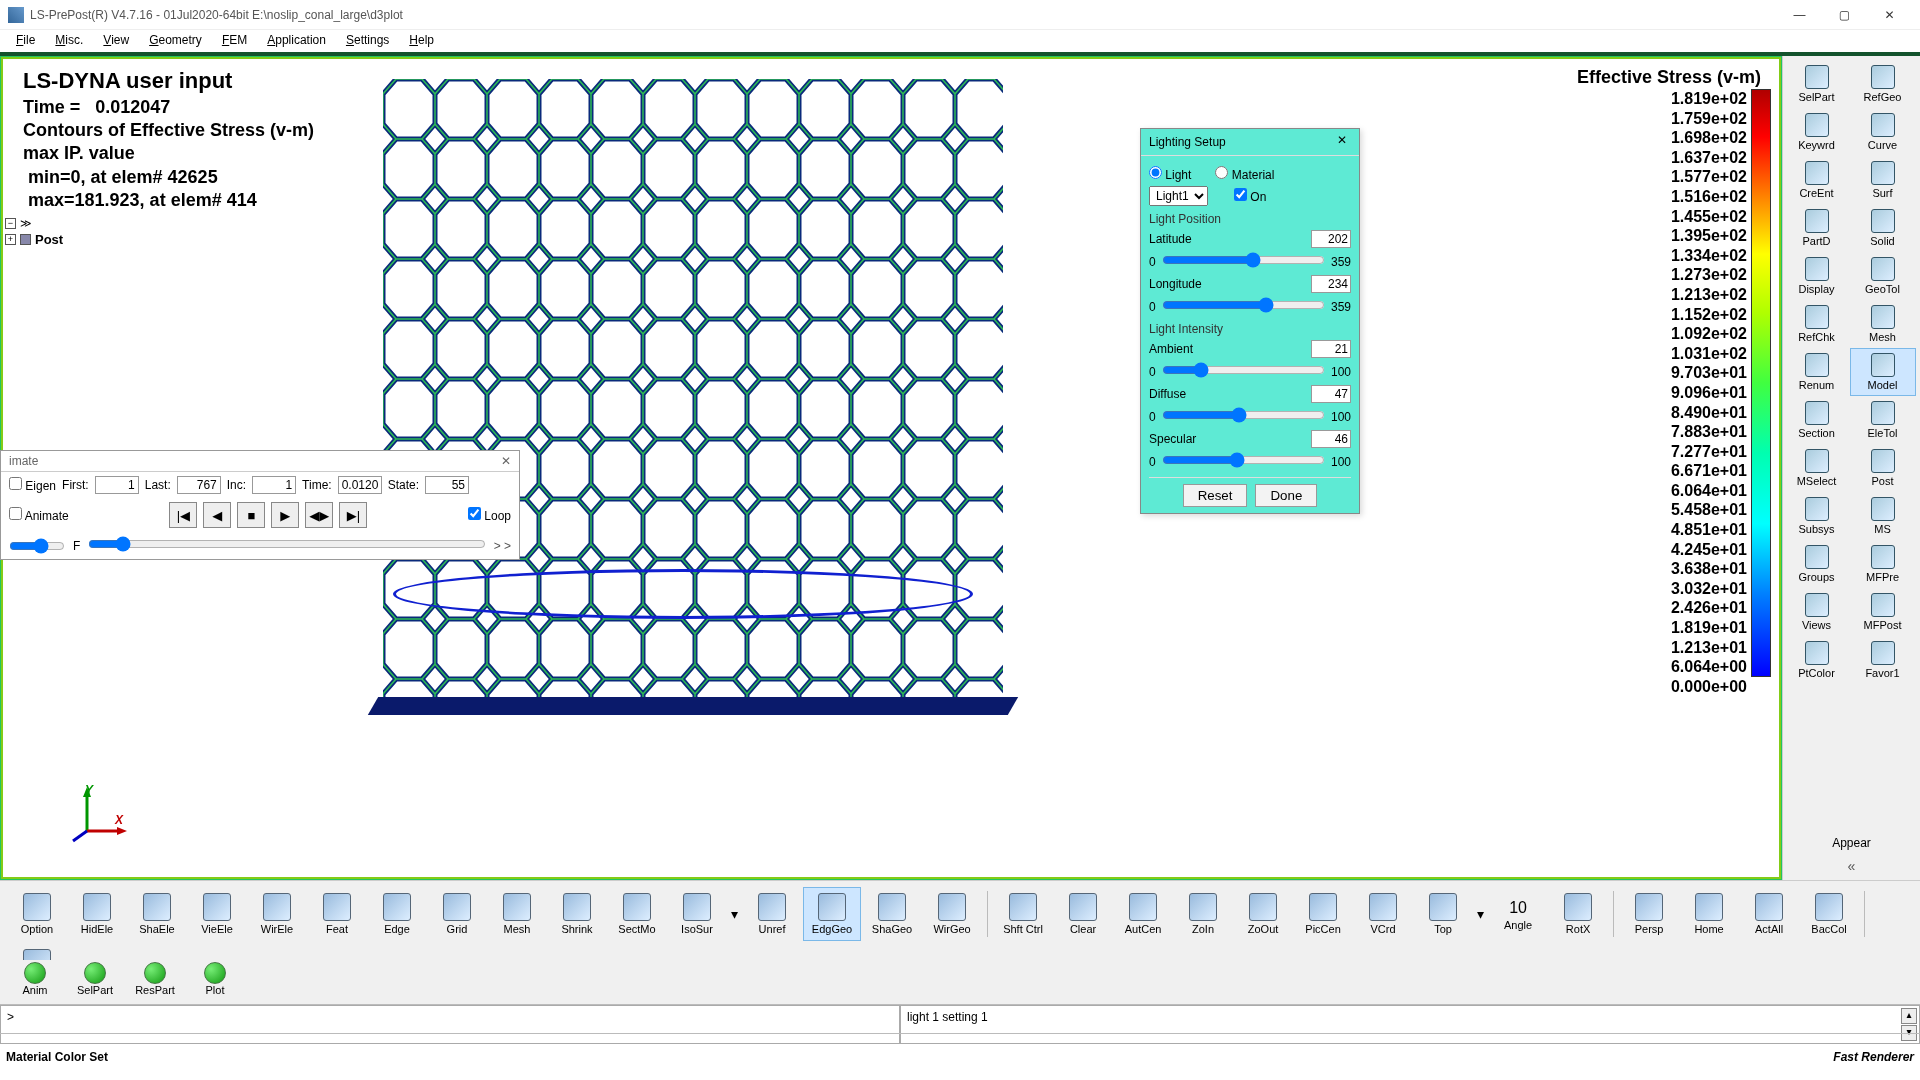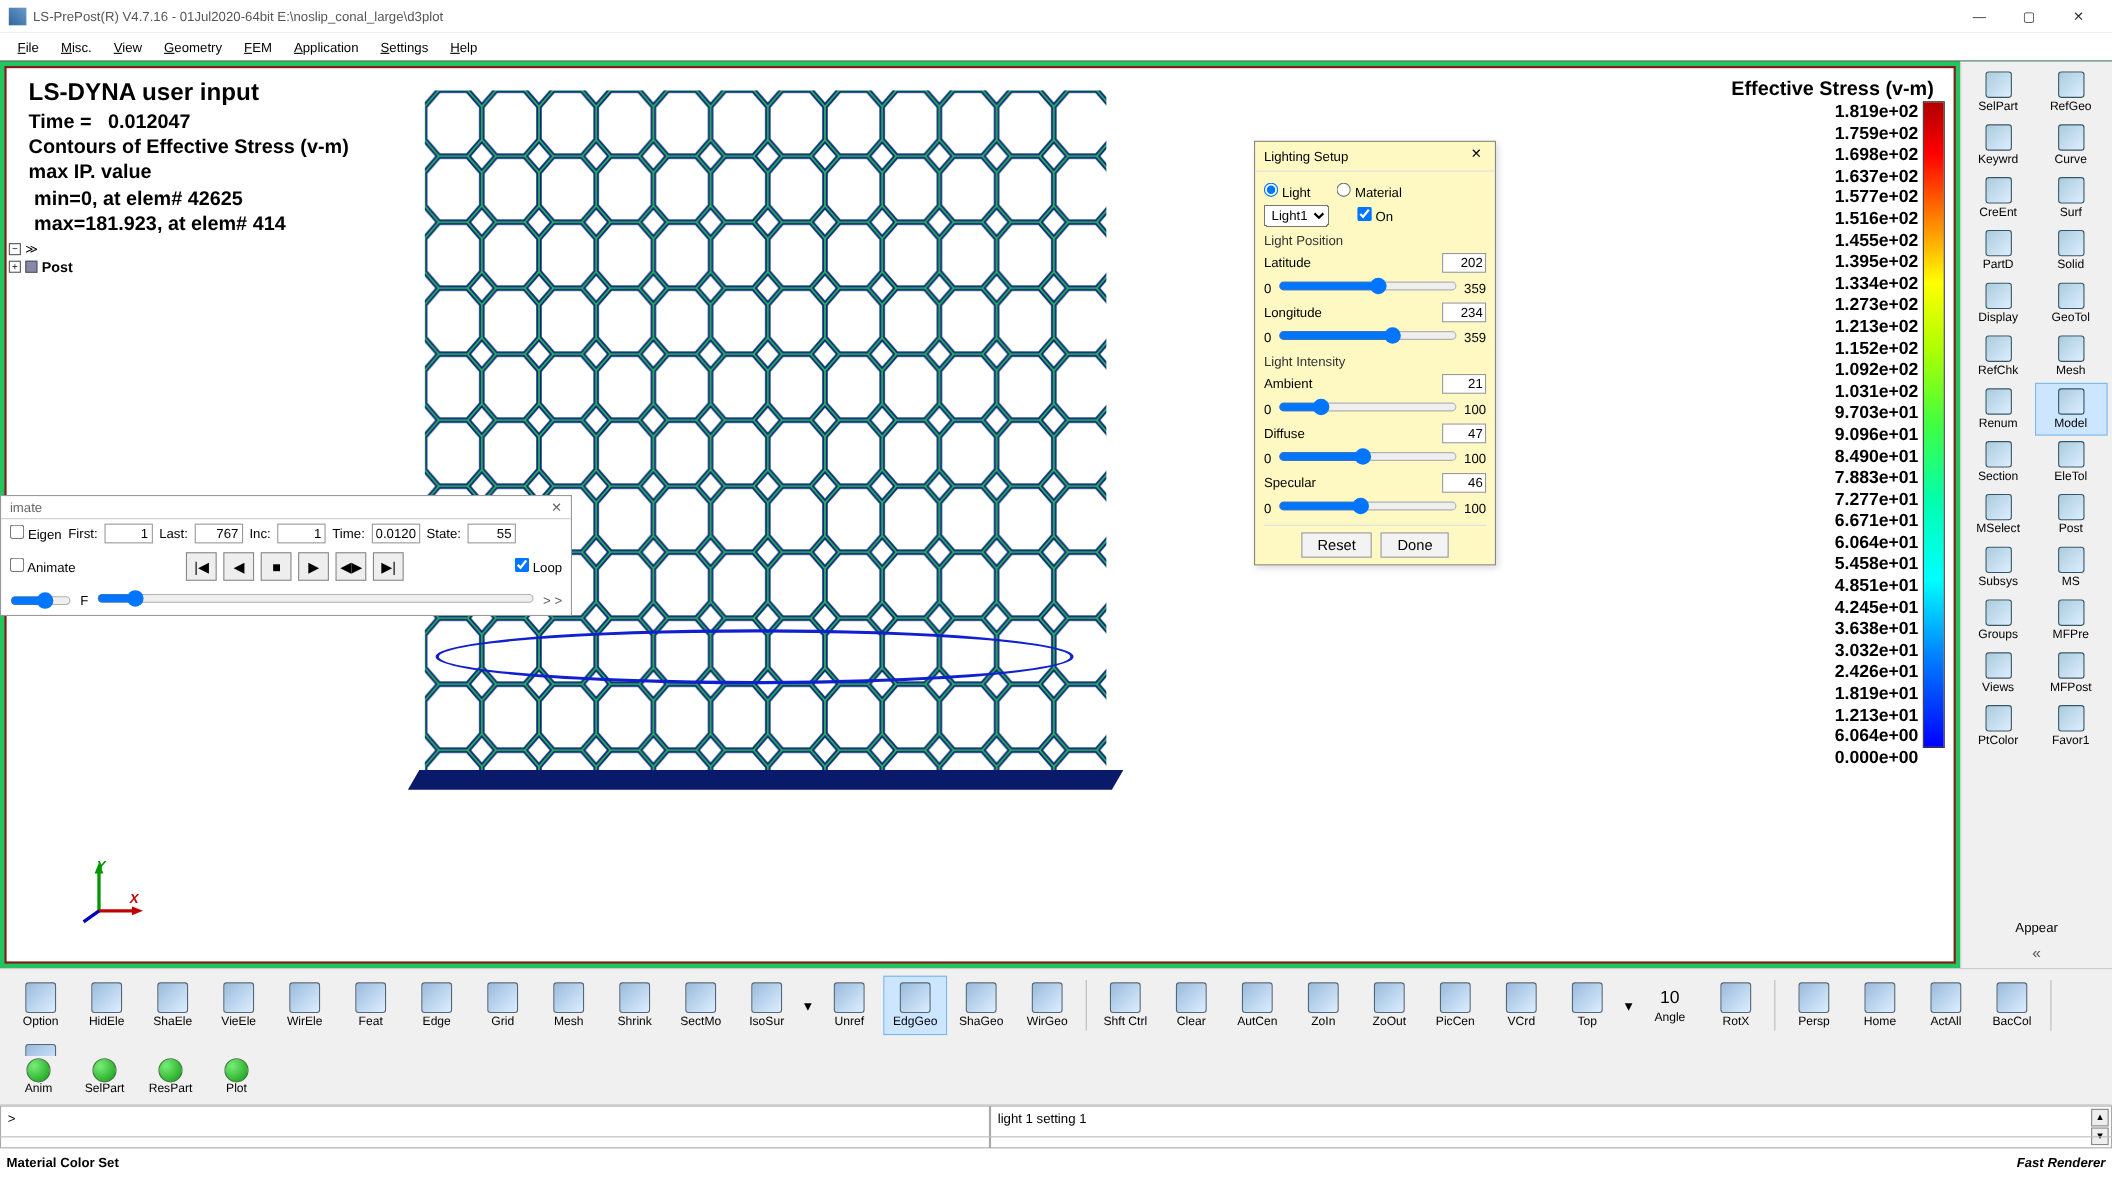--- a/index.html
+++ b/index.html
@@ -5,26 +5,26 @@
 * { box-sizing: border-box; margin: 0; padding: 0; font-family: "Segoe UI", Tahoma, sans-serif; }
 body { background: #fff; width: 1920px; height: 1080px; overflow: hidden; font-size: 12px; position: relative; }
 
 
 .titlebar { height: 30px; background: #fff; display: flex; align-items: center; padding: 0 8px; color: #555; border-bottom: 1px solid #eee; }
 .titlebar .icon { width: 16px; height: 16px; background: linear-gradient(45deg,#369,#69c); margin-right: 6px; }
 .titlebar .title { flex: 1; font-size: 12px; }
 .titlebar .winbtn { width: 45px; height: 28px; display: flex; align-items: center; justify-content: center; color: #333; }
 
 
-.menubar { height: 26px; display: flex; align-items: center; padding: 0 6px; border-bottom: 1px solid #14532d; }
+.menubar { height: 26px; display: flex; align-items: flex-start; padding: 0 6px; border-bottom: 4px solid #14532d; }
 .menubar .menu-item { padding: 3px 10px; cursor: default; }
 .menubar .menu-item u { text-decoration: underline; }
 
 
-.main { position: absolute; top: 56px; left: 0; right: 138px; bottom: 200px; background: #7f1d1d; border: 4px solid #22c55e; }
+.main { position: absolute; top: 56px; left: 0; right: 138px; bottom: 200px; background: #84cc16; border: 1px solid #22c55e; }
 .viewport { position: absolute; inset: 2px; background: #fff; }
 
 .info-overlay { position: absolute; top: 8px; left: 20px; font-size: 18px; font-weight: bold; color: #000; line-height: 1.3; }
 .info-overlay .title-line { font-size: 22px; }
 .tree-overlay { position: absolute; top: 156px; left: 2px; font-size: 13px; }
 .tree-overlay .row { display: flex; align-items: center; gap: 4px; margin-top: 2px; }
 .tree-overlay .box { width: 11px; height: 11px; border: 1px solid #555; display: inline-flex; align-items: center; justify-content: center; font-size: 9px; line-height: 1; }
 
 .legend-title { position: absolute; top: 8px; right: 18px; font-size: 18px; font-weight: bold; }
 .legend { position: absolute; top: 30px; right: 8px; display: flex; }
@@ -70,21 +70,21 @@
 .cmdline .cell { border:1px solid #aaa; padding:4px 6px; font-size:12px; background:#fff; }
 .cmdline .cell.left { flex:0 0 900px; }
 .cmdline .cell.right { flex:1; position:relative; }
 .cmdline .scroll-btn { position:absolute; right:2px; width:16px; height:16px; border:1px solid #888; background:#eee; font-size:10px; text-align:center; }
 
 .statusbar { position:absolute; left:0; right:0; bottom:0; height:47px; border-top:1px solid #bbb; display:flex; align-items:center; padding:0 6px; font-size:12px;}
 .statusbar .sl { font-weight:bold; }
 .statusbar .sr { margin-left:auto; font-weight:bold;font-style:italic; }
 
 
-.dialog { position:absolute; top:128px; left:1140px; width:220px; background:#fef9c3; border:1px solid #888; box-shadow:2px 2px 6px rgba(0,0,0,.15); font-size:12px;}
+.dialog { position:absolute; top:128px; left:1140px; width:220px; background:#5eead4; border:1px solid #888; box-shadow:2px 2px 6px rgba(0,0,0,.15); font-size:12px;}
 .dialog .dtitle { display:flex; align-items:center; padding:4px 8px; border-bottom:1px solid #ddd;}
 .dialog .dtitle .dname { flex:1; }
 .dialog .dtitle .dclose { width:18px; height:18px; text-align:center; cursor:default; }
 .dialog .dbody { padding:6px 8px; }
 .dialog .radio-row, .dialog .row { display:flex; align-items:center; gap:6px; margin:4px 0; }
 .dialog .row.between { justify-content:space-between; }
 .dialog select { font-size:12px; padding:1px 2px; }
 .dialog .section-label { color:#333; margin-top:6px; }
 .dialog input[type=text] { width:40px; text-align:right; border:1px solid #999; padding:1px 2px; font-size:12px;}
 .dialog .slider { flex:1; }

